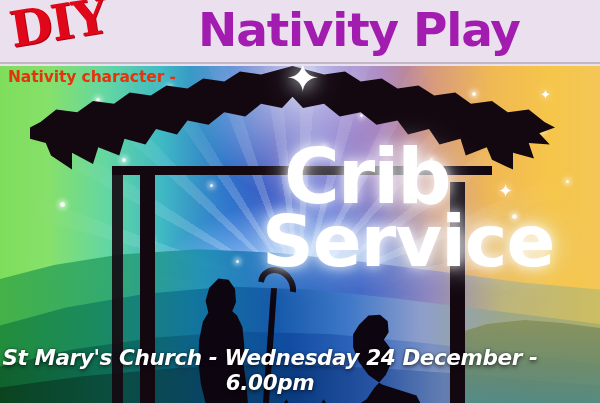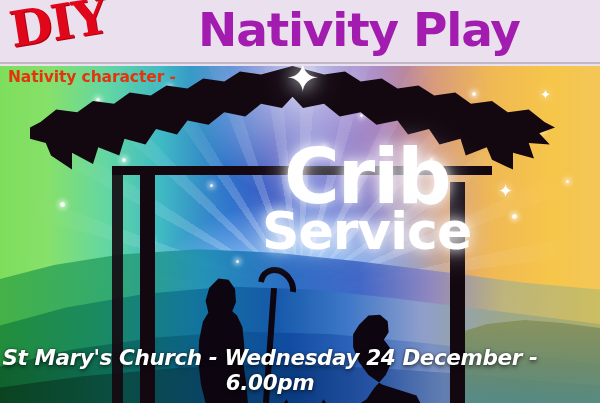--- a/index.html
+++ b/index.html
@@ -190,21 +190,21 @@
     font-family:"DejaVu Sans",sans-serif;
     font-weight:bold;
     color:#ffffff;
     text-shadow:
       0 0 12px rgba(255,255,255,.85),
       0 0 26px rgba(255,255,255,.6),
       0 0 40px rgba(200,230,255,.45);
     letter-spacing:-2px;
   }
   .crib{left:284px;top:139px;font-size:76px;line-height:1;}
-  .service{left:262px;top:205px;font-size:52px;line-height:1;letter-spacing:-1px;}
+  .service{left:262px;top:205px;font-size:72px;line-height:1;letter-spacing:-1px;}
 
   
   .note{
     position:absolute;left:8px;top:26px;z-index:22;
     font-family:"DejaVu Sans",sans-serif;
     font-size:15.5px;
     line-height:1.32;
     color:#E3350D;
     width:215px;
     letter-spacing:-.1px;

